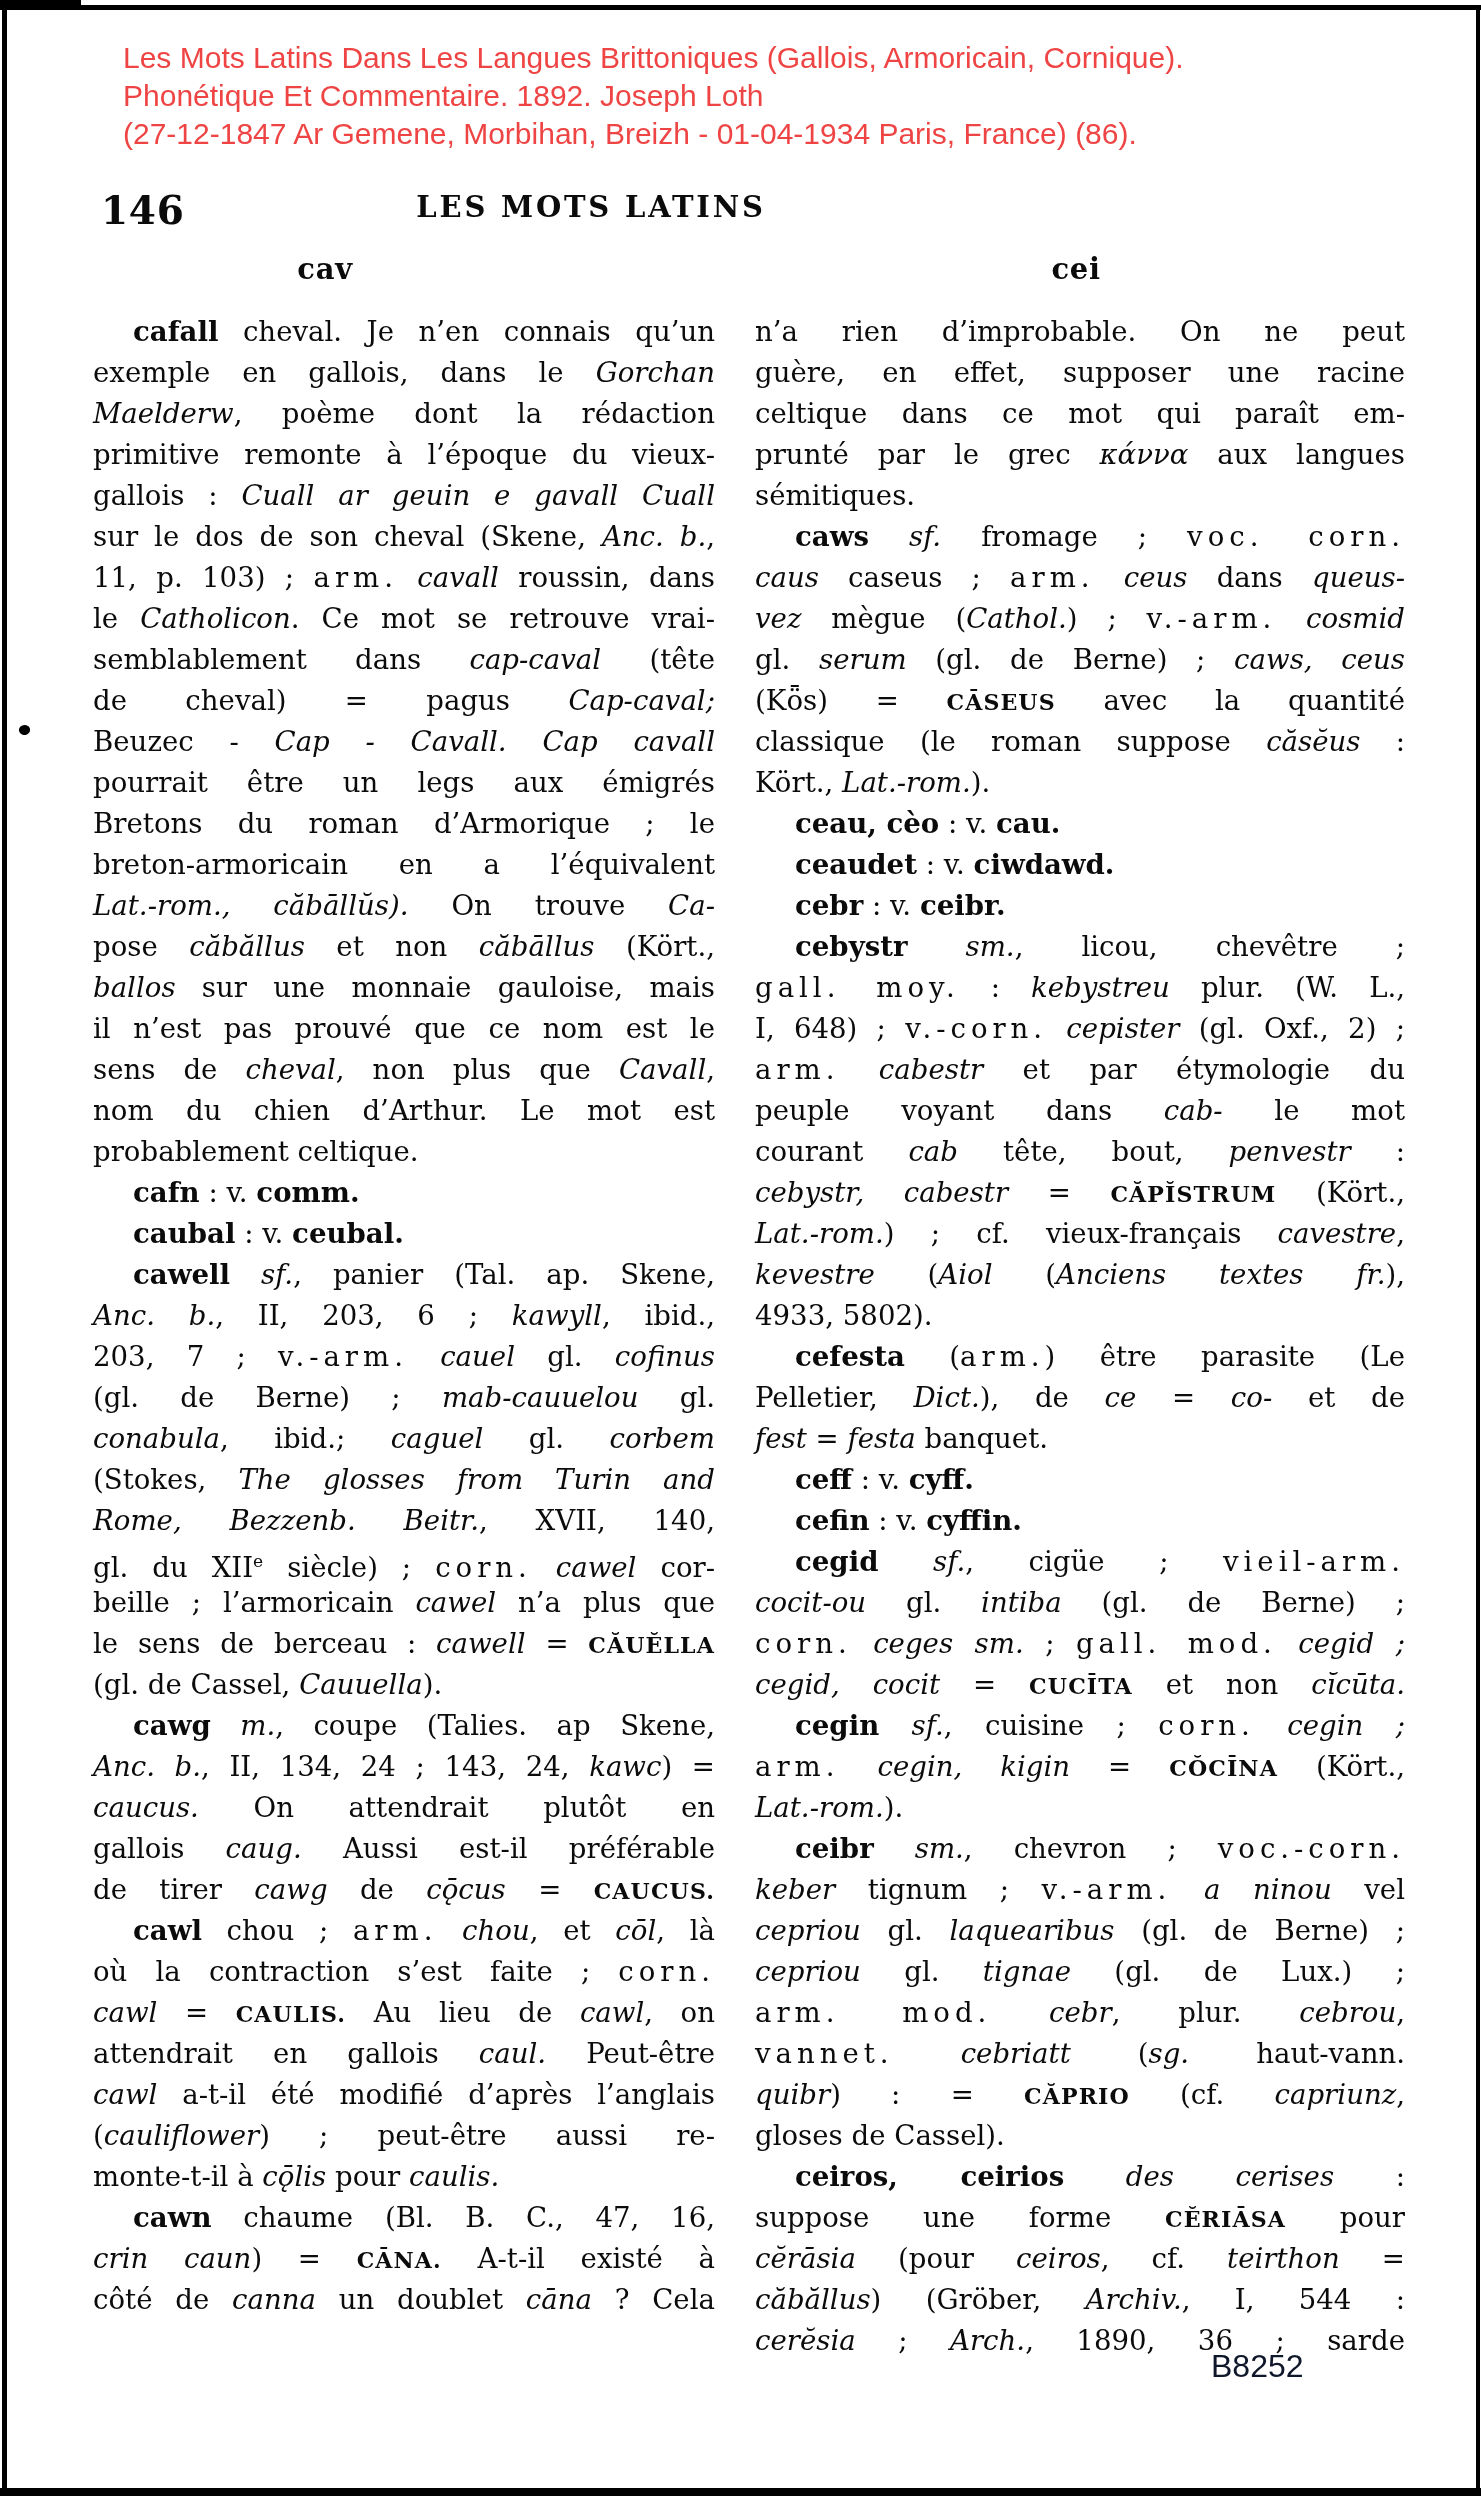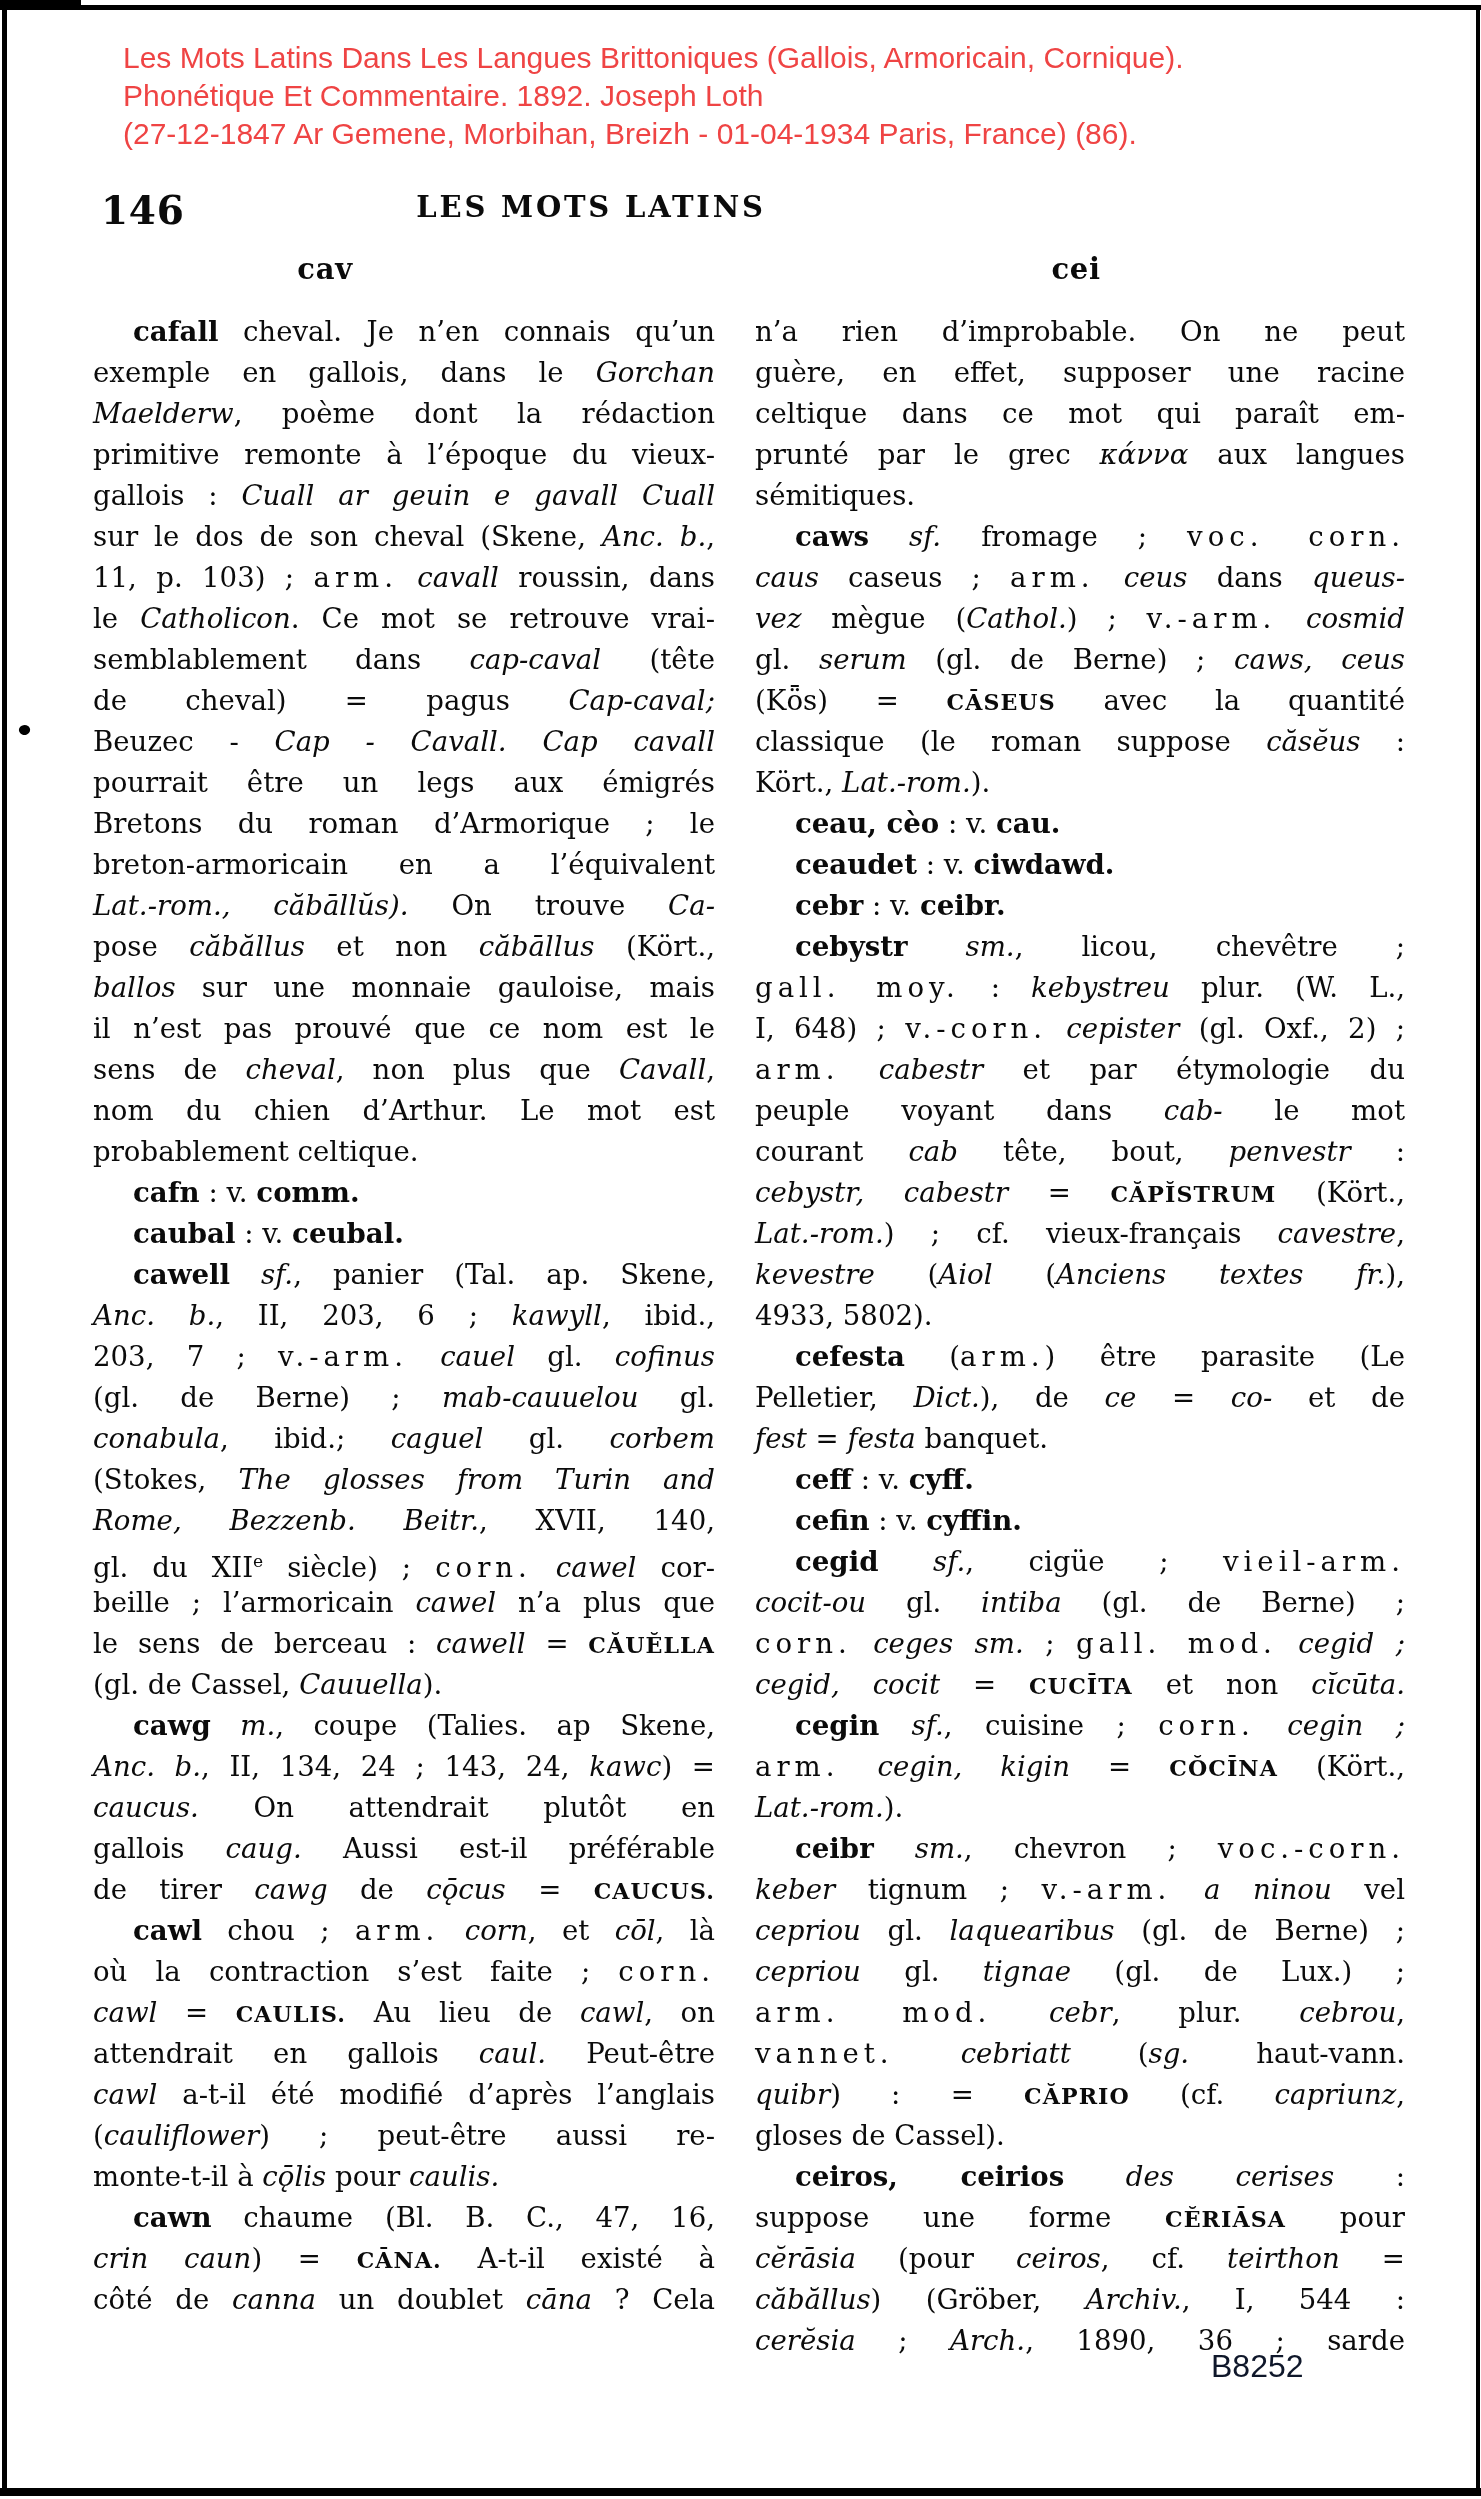--- a/index.html
+++ b/index.html
@@ -109,21 +109,21 @@
       <div class="tl j"><span class="st-i">Rome, Bezzenb. Beitr.</span><span class="st-r">, XVII, 140,</span></div>
       <div class="tl j"><span class="st-r">gl. du XII</span><span class="st-u">e</span><span class="st-r"> siècle) ; </span><span class="st-s">corn.</span><span class="st-r"> </span><span class="st-i">cawel</span><span class="st-r"> cor-</span></div>
       <div class="tl j"><span class="st-r">beille ; l’armoricain </span><span class="st-i">cawel</span><span class="st-r"> n’a plus que</span></div>
       <div class="tl j"><span class="st-r">le sens de berceau : </span><span class="st-i">cawell</span><span class="st-r"> = </span><span class="st-c">CĂUĔLLA</span></div>
       <div class="tl"><span class="st-r">(gl. de Cassel, </span><span class="st-i">Cauuella</span><span class="st-r">).</span></div>
       <div class="tl ind j"><span class="st-b">cawg</span><span class="st-r"> </span><span class="st-i">m.</span><span class="st-r">, coupe (Talies. ap Skene,</span></div>
       <div class="tl j"><span class="st-i">Anc. b.</span><span class="st-r">, II, 134, 24 ; 143, 24, </span><span class="st-i">kawc</span><span class="st-r">) =</span></div>
       <div class="tl j"><span class="st-i">caucus.</span><span class="st-r"> On attendrait plutôt en</span></div>
       <div class="tl j"><span class="st-r">gallois </span><span class="st-i">caug.</span><span class="st-r"> Aussi est-il préférable</span></div>
       <div class="tl j"><span class="st-r">de tirer </span><span class="st-i">cawg</span><span class="st-r"> de </span><span class="st-i">cǭcus</span><span class="st-r"> = </span><span class="st-c">CAUCUS.</span></div>
-      <div class="tl ind j"><span class="st-b">cawl</span><span class="st-r"> chou ; </span><span class="st-s">arm.</span><span class="st-r"> </span><span class="st-i">corn</span><span class="st-r">, et </span><span class="st-i">cōl</span><span class="st-r">, là</span></div>
+      <div class="tl ind j"><span class="st-b">cawl</span><span class="st-r"> chou ; </span><span class="st-s">arm.</span><span class="st-r"> </span><span class="st-i">chou</span><span class="st-r">, et </span><span class="st-i">cōl</span><span class="st-r">, là</span></div>
       <div class="tl j"><span class="st-r">où la contraction s’est faite ; </span><span class="st-s">corn.</span></div>
       <div class="tl j"><span class="st-i">cawl</span><span class="st-r"> = </span><span class="st-c">CAULIS.</span><span class="st-r"> Au lieu de </span><span class="st-i">cawl</span><span class="st-r">, on</span></div>
       <div class="tl j"><span class="st-r">attendrait en gallois </span><span class="st-i">caul.</span><span class="st-r"> Peut-être</span></div>
       <div class="tl j"><span class="st-i">cawl</span><span class="st-r"> a-t-il été modifié d’après l’anglais</span></div>
       <div class="tl j"><span class="st-r">(</span><span class="st-i">cauliflower</span><span class="st-r">) ; peut-être aussi re-</span></div>
       <div class="tl"><span class="st-r">monte-t-il à </span><span class="st-i">cǭlis</span><span class="st-r"> pour </span><span class="st-i">caulis.</span></div>
       <div class="tl ind j"><span class="st-b">cawn</span><span class="st-r"> chaume (Bl. B. C., 47, 16,</span></div>
       <div class="tl j"><span class="st-i">crin caun</span><span class="st-r">) = </span><span class="st-c">CĀNA.</span><span class="st-r"> A-t-il existé à</span></div>
       <div class="tl j"><span class="st-r">côté de </span><span class="st-i">canna</span><span class="st-r"> un doublet </span><span class="st-i">cāna</span><span class="st-r"> ? Cela</span></div>
     </div>

